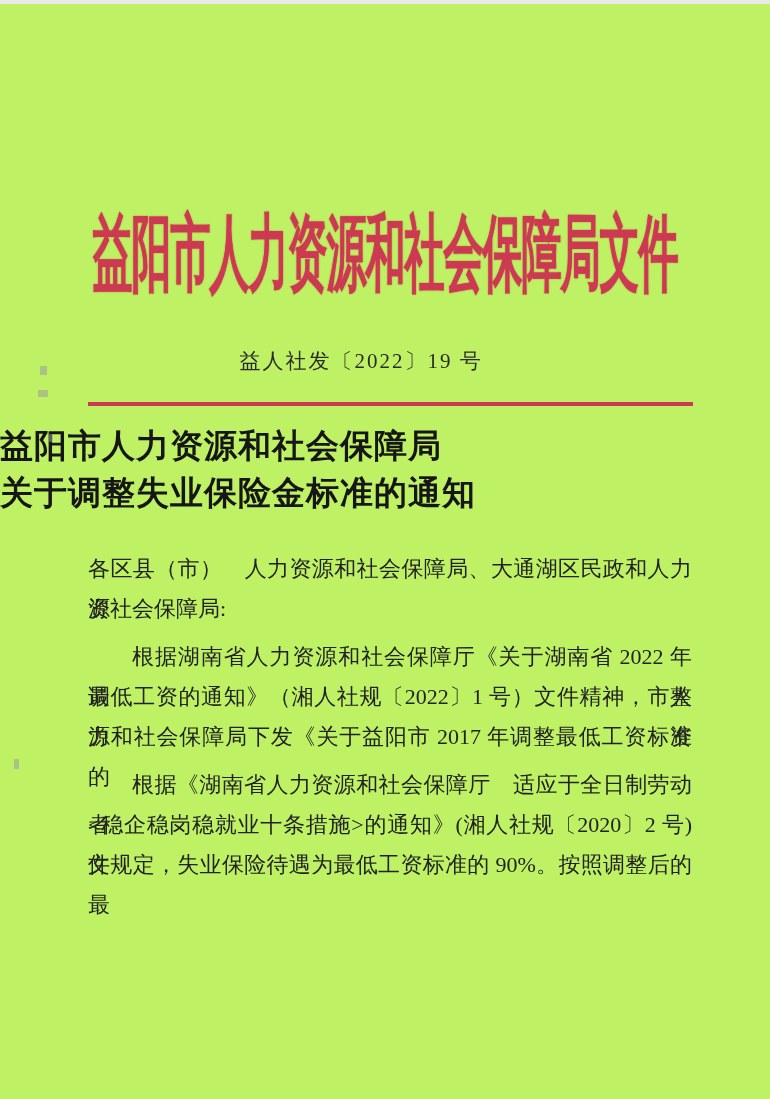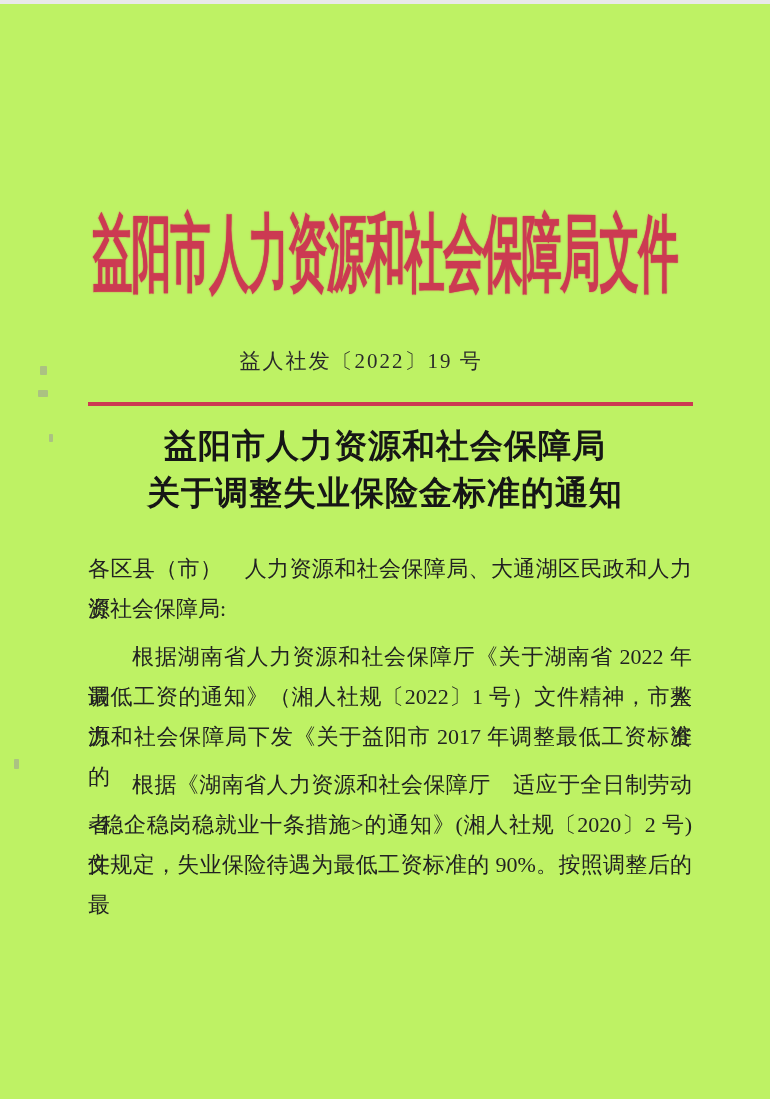--- a/index.html
+++ b/index.html
@@ -50,21 +50,21 @@
     left: 88px;
     width: 605px;
     height: 4px;
     background: var(--accent_red, #cc3a52);
   }
   .doc-title {
     position: absolute;
     top: 419px;
     left: 0;
     width: 770px;
-    text-align: center;
+    text-align: left;
     font-weight: bold;
     font-size: 33px;
     line-height: 47px;
     letter-spacing: 1px;
     color: #161616;
   }
   .body-block {
     position: absolute;
     top: 545px;
     left: 88px;

